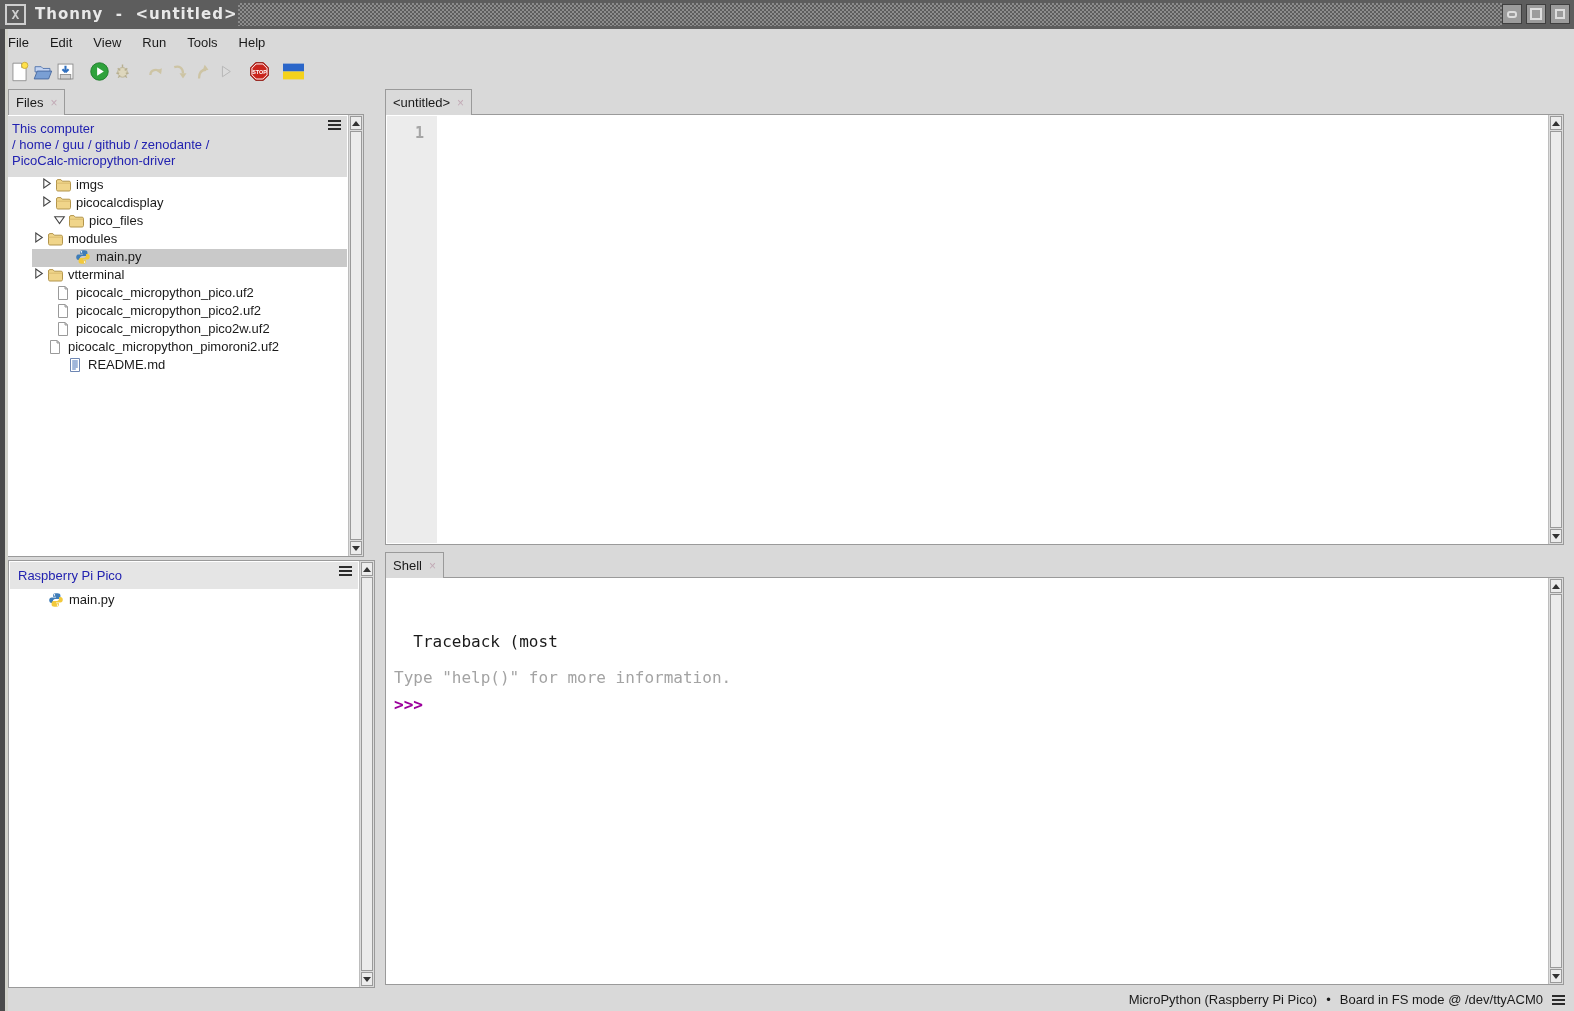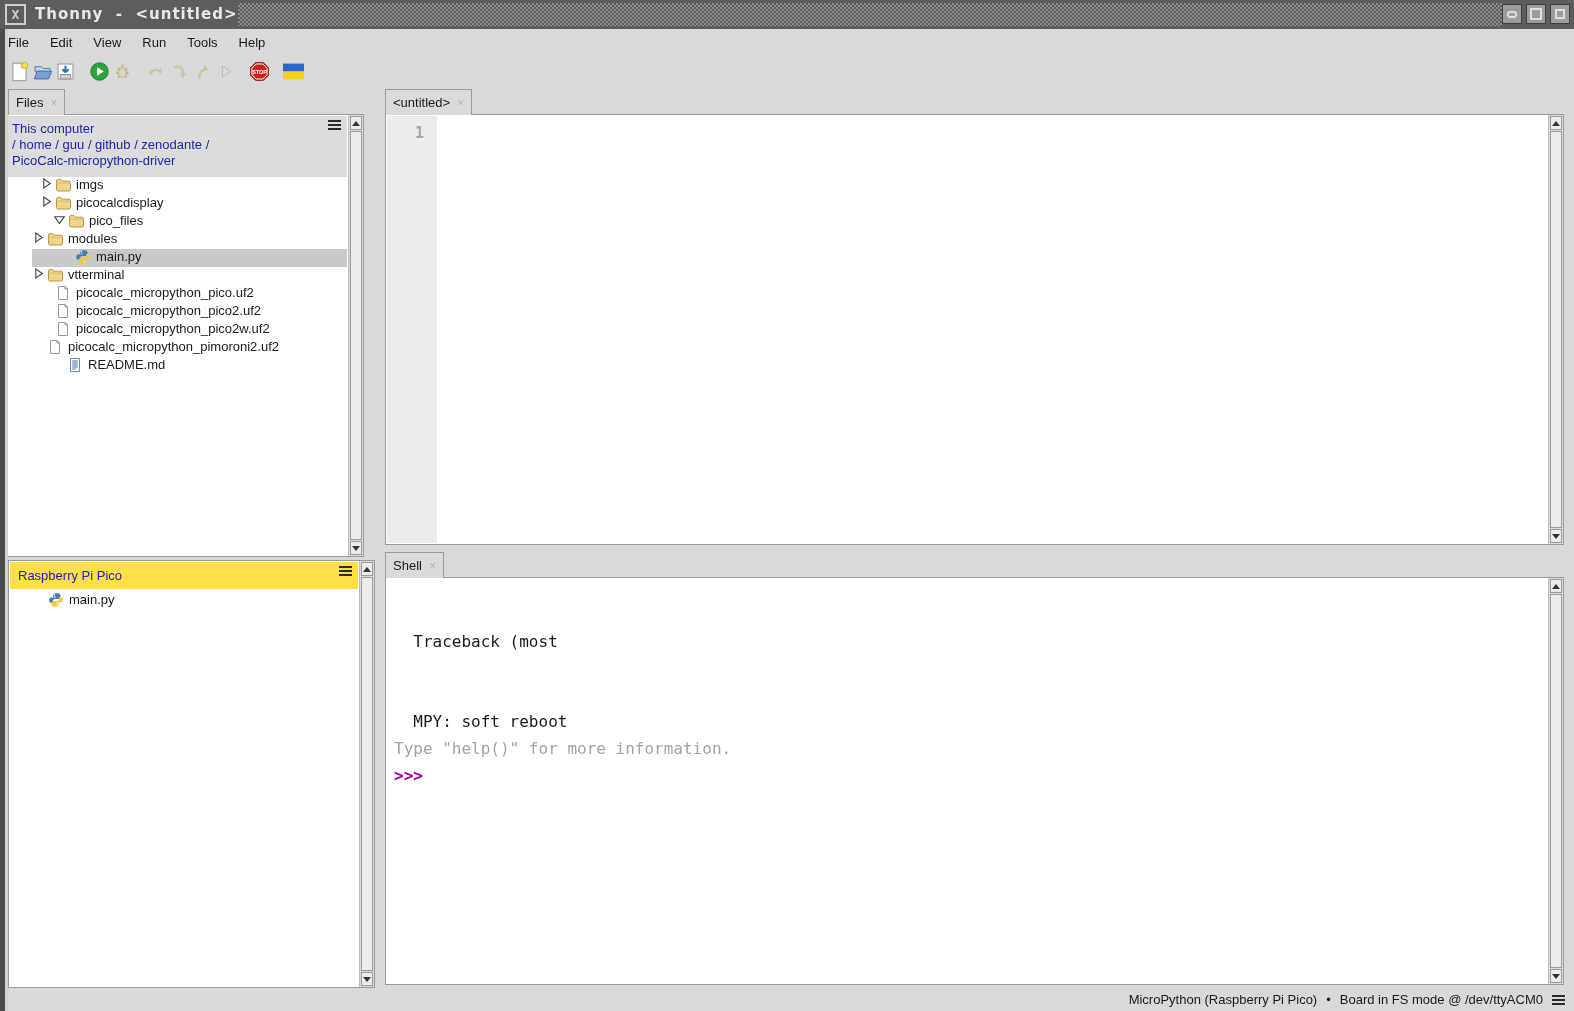--- a/index.html
+++ b/index.html
@@ -63,21 +63,21 @@
   .bc-line { white-space:pre; }
   .panel-menu-btn { position:absolute; right:22px; top:9px; z-index:6; }
   .tree { position:absolute; left:1px; top:62px; right:16px; bottom:1px; background:#fff; }
   .tree-row { height:18px; display:flex; align-items:flex-start; white-space:pre;margin-left:28px; }
   .tree-row.selected { background:#c9c9c9; }
   .expander { width:13px; height:13px; flex:0 0 13px; display:flex; align-items:center; justify-content:center; }
   .tree-icon { width:16px; height:16px; flex:0 0 16px; margin-left:2px; }
   .tree-icon svg { width:16px; height:16px; display:block; }
   .tree-label { margin-left:5px; }
   
-  .pico-header { position:absolute; left:1px; top:1px; right:16px; height:27px; background:#fde047;
+  .pico-header { position:absolute; left:1px; top:1px; right:16px; height:27px; background:#e5e5e5;
     display:flex; align-items:center; padding:0 8px; color:var(--link-blue,#2222b0); }
   .pico-body { position:absolute; left:1px; top:28px; right:16px; bottom:1px; background:#fff; padding-top:3px; }
   
   .editor-body { position:absolute; left:1px; top:1px; right:16px; bottom:1px; background:#fff; }
   .gutter { position:absolute; left:0; top:0; bottom:0; width:50px; background:#ececec; }
   .line-no { text-align:right; padding-right:13px; padding-top:8px;
     font-family:"DejaVu Sans Mono", monospace; font-size:15px; font-weight:bold; color:#a5a5a5; }
   
   .shell-body { position:absolute; left:1px; top:1px; right:16px; bottom:1px; background:#fff;
     padding:5px 0 0 7px; font-family:"DejaVu Sans Mono", monospace; font-size:16px; }
@@ -327,21 +327,20 @@
 </div>
 
 <div class="tab" style="left:385px; top:552px;">
   <span>Shell</span>
   <span class="tab-close"></span>
 </div>
 <div class="panel" style="left:385px; top:577px; width:1179px; height:408px;">
   <div class="shell-body">
       <div class="shell-line stdout">  Traceback (most</div>
       <div class="shell-line blank"></div>
-      <div class="shell-line stdout">  MPY: soft reboot</div>
       <div class="shell-line banner">Type "help()" for more information.</div>
       <div class="shell-line prompt">&gt;&gt;&gt; </div>
     </div>
   <div class="scrollbar">
     <div class="sb-btn sb-up"></div>
     <div class="sb-thumb"></div>
     <div class="sb-btn sb-down"></div>
   </div>
 </div>
 

